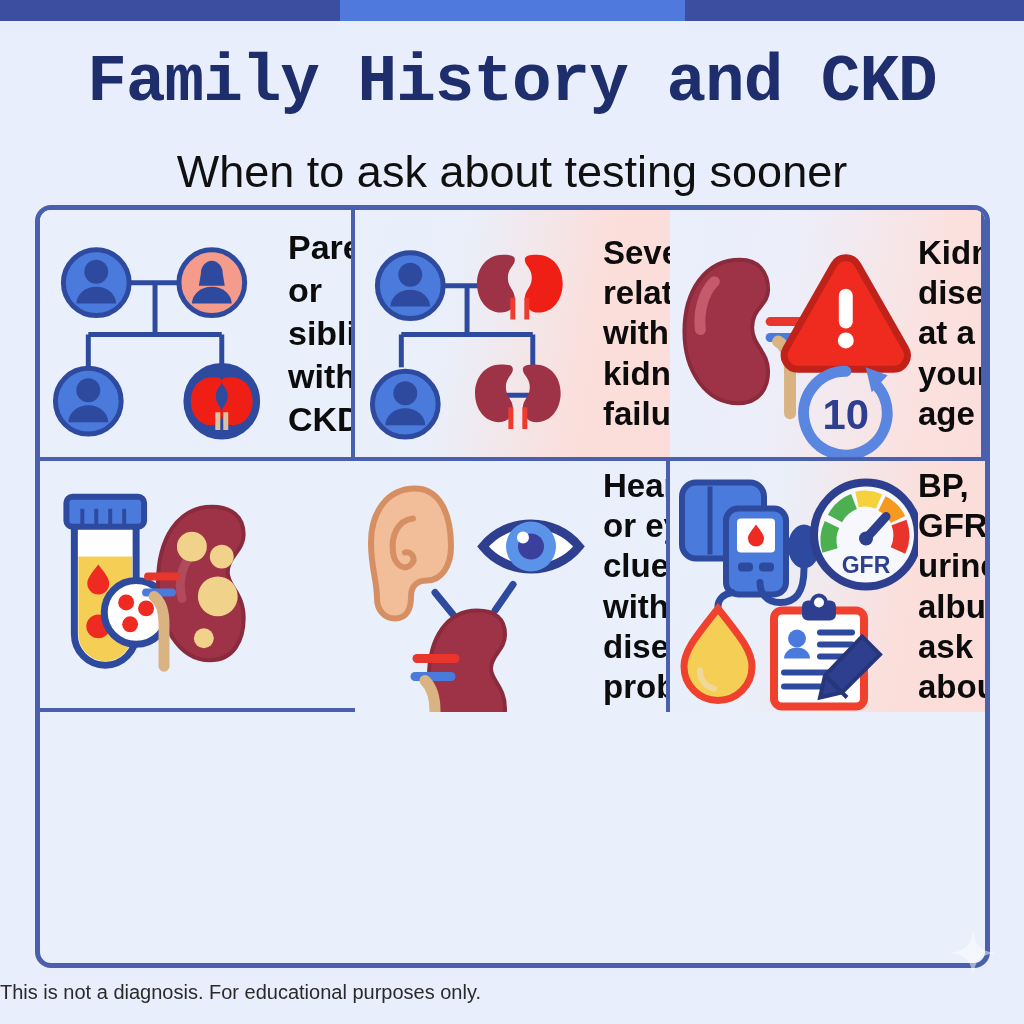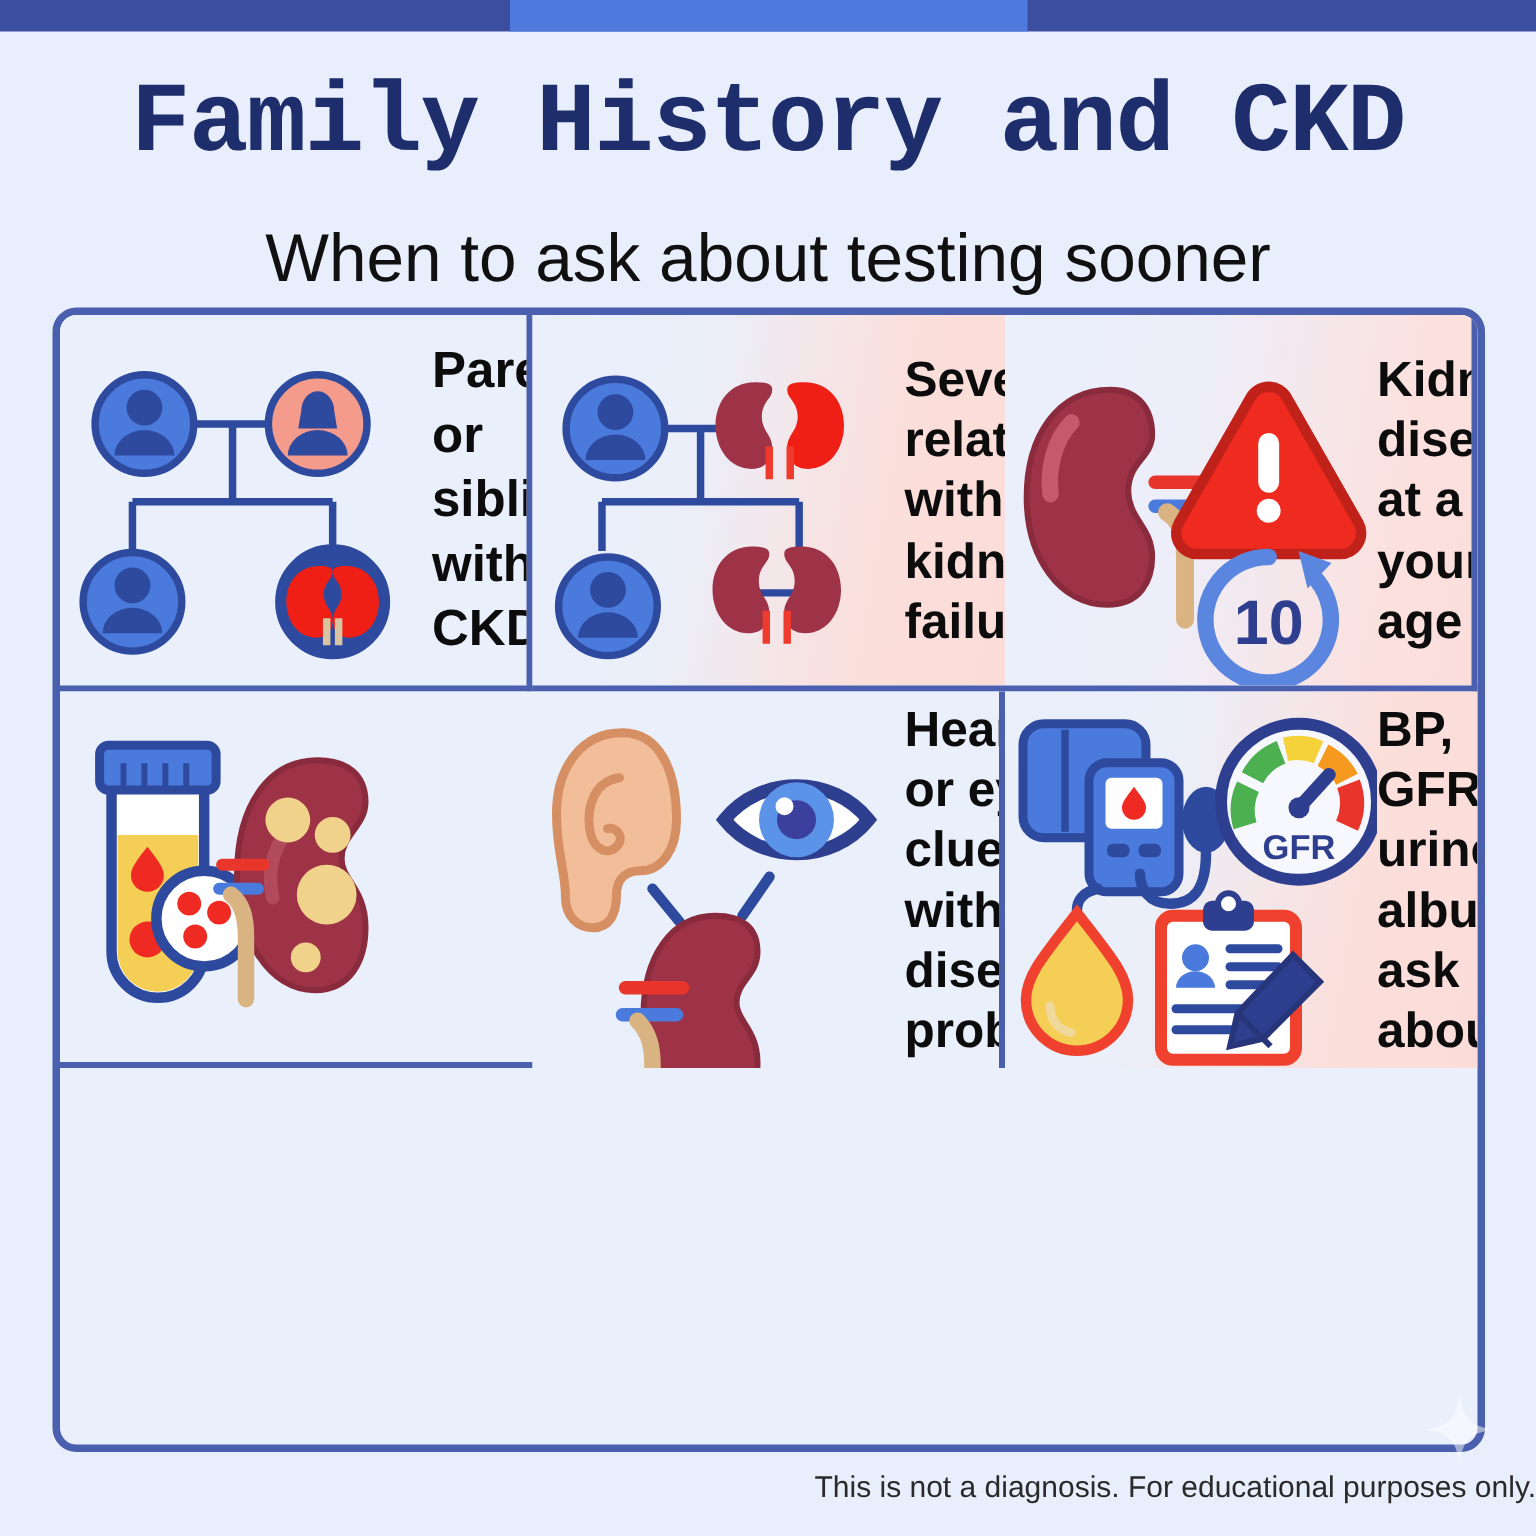--- a/index.html
+++ b/index.html
@@ -39,21 +39,21 @@
 
   .art { width:248px; min-width:248px; height:100%; position:relative;text-decoration:underline; }
   .art svg { position:absolute; left:0; top:0; width:100%; height:100%; }
   .label {
     font-size:34px; font-weight:bold; color:#0c0c0c; line-height:1.26;
     padding-right:8px; flex:1;
   }
   .label.sm { font-size:33px; line-height:1.22; }
 
   #footer {
-    position:absolute; left:0; top:981px; width:1024px; text-align:right;
+    position:absolute; left:0; top:981px; width:1024px; text-align:left;
     font-size:20px; color:#2a2a2a;
   }
   #sparkle { position:absolute; right:28px; bottom:48px; width:46px; height:46px; opacity:.5; }
 </style>
 </head>
 <body>
 
 <div id="topbar">
   <div class="seg"></div>
 </div>

